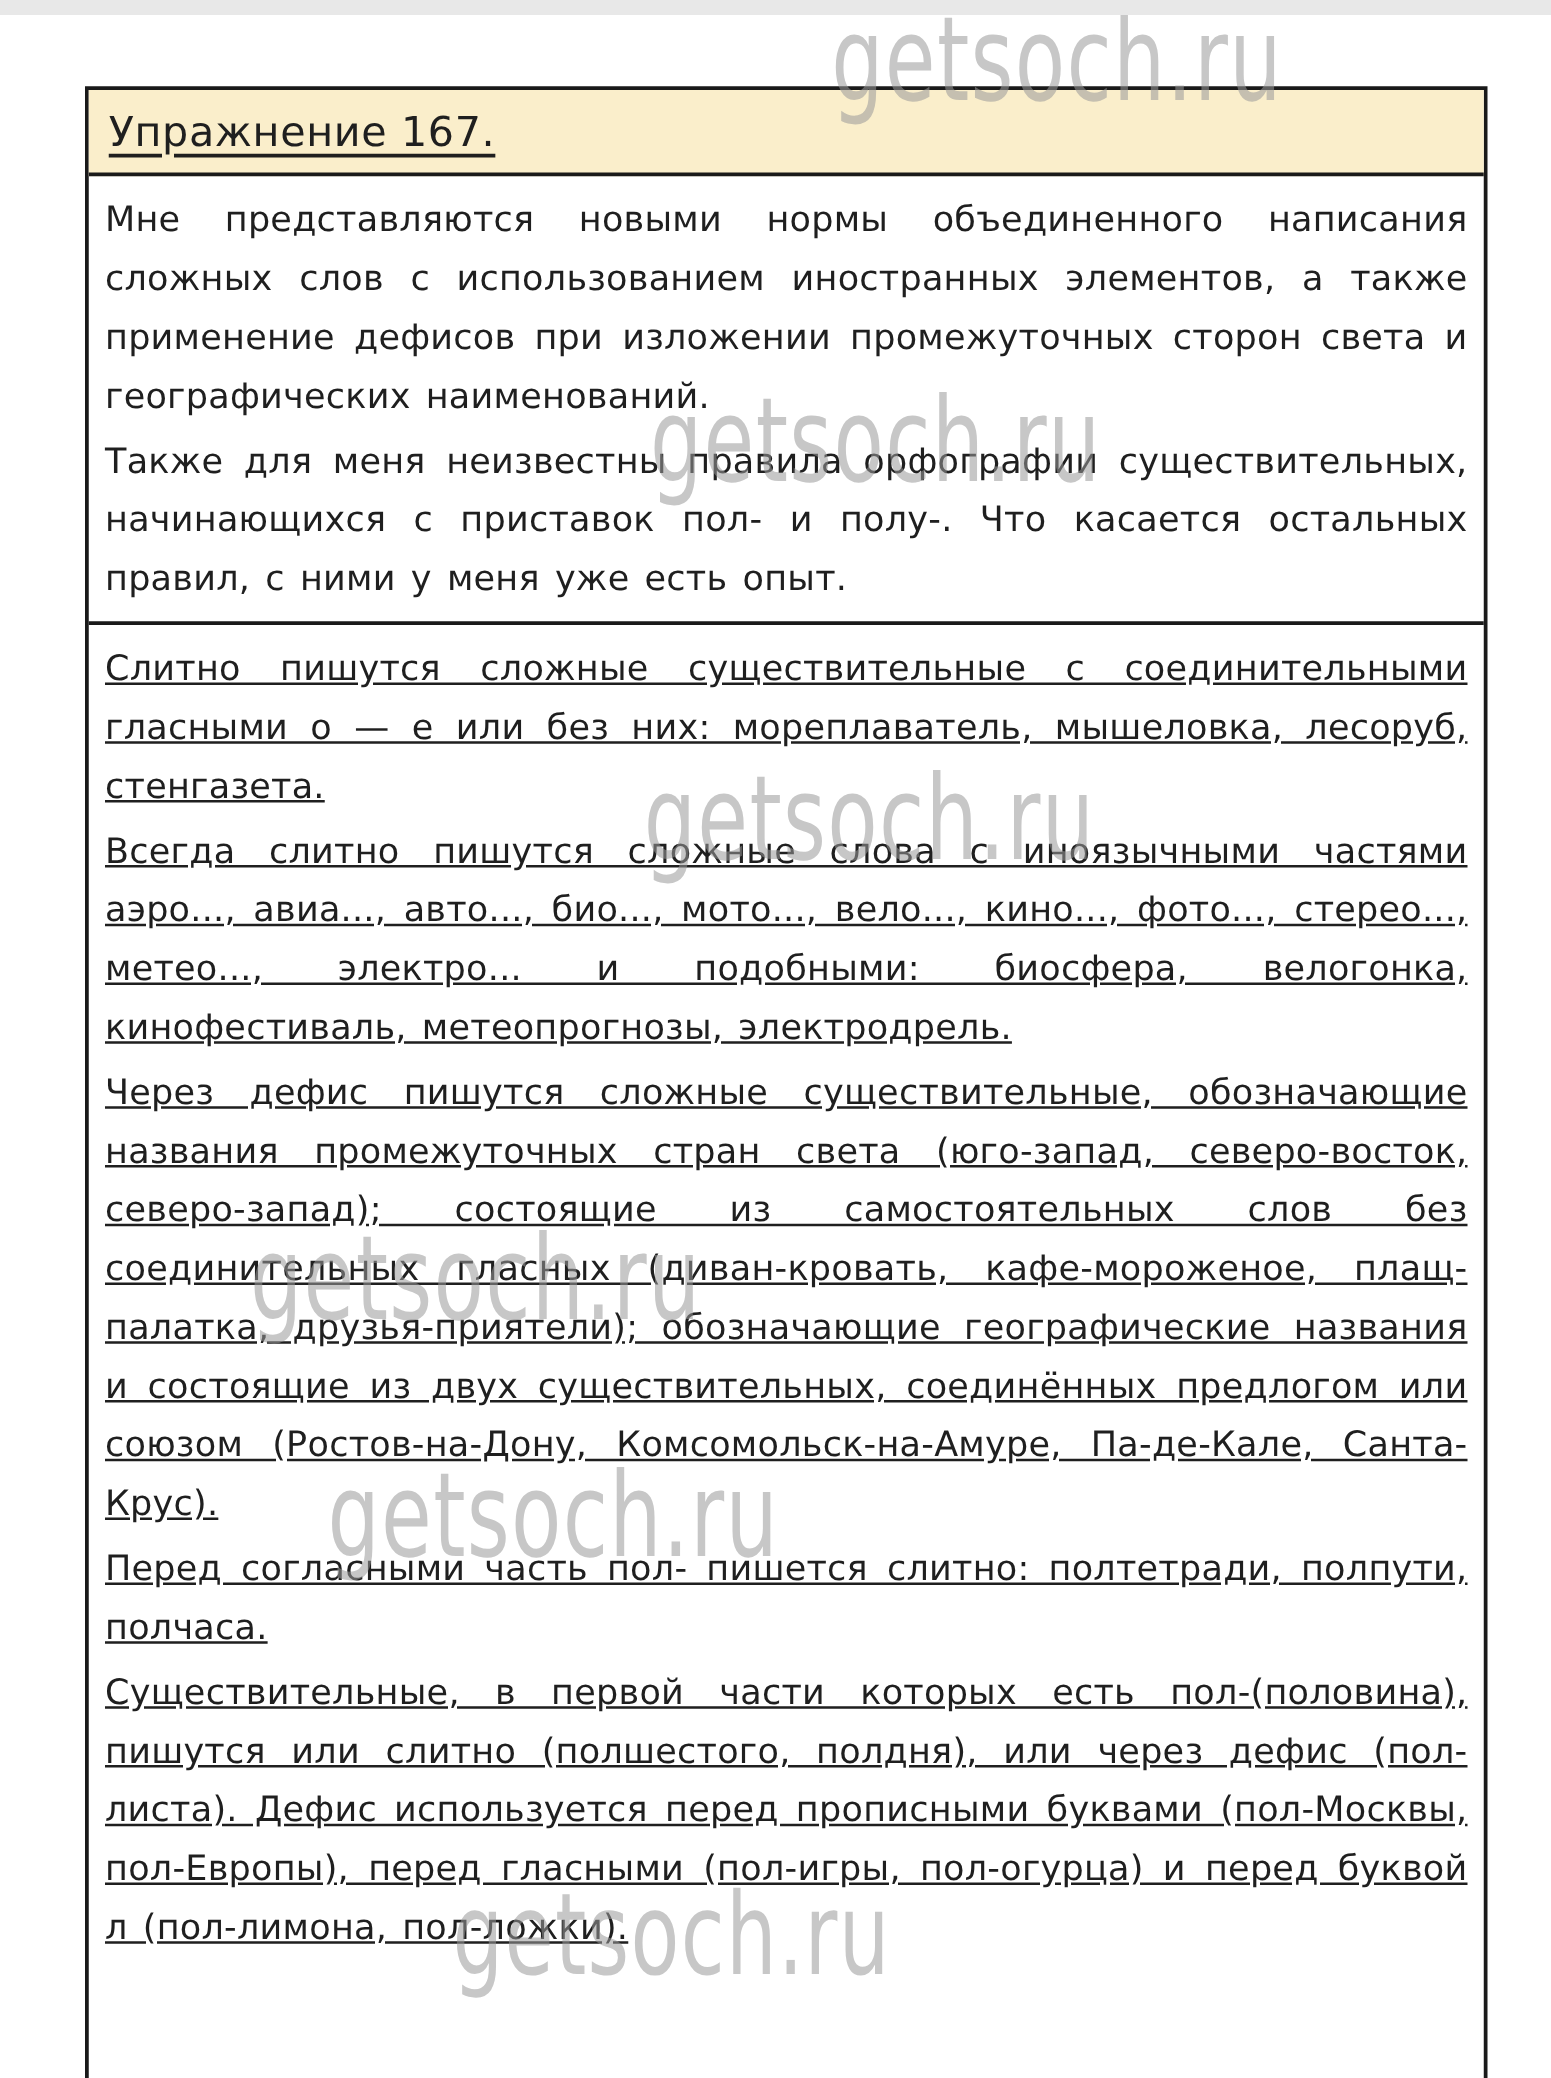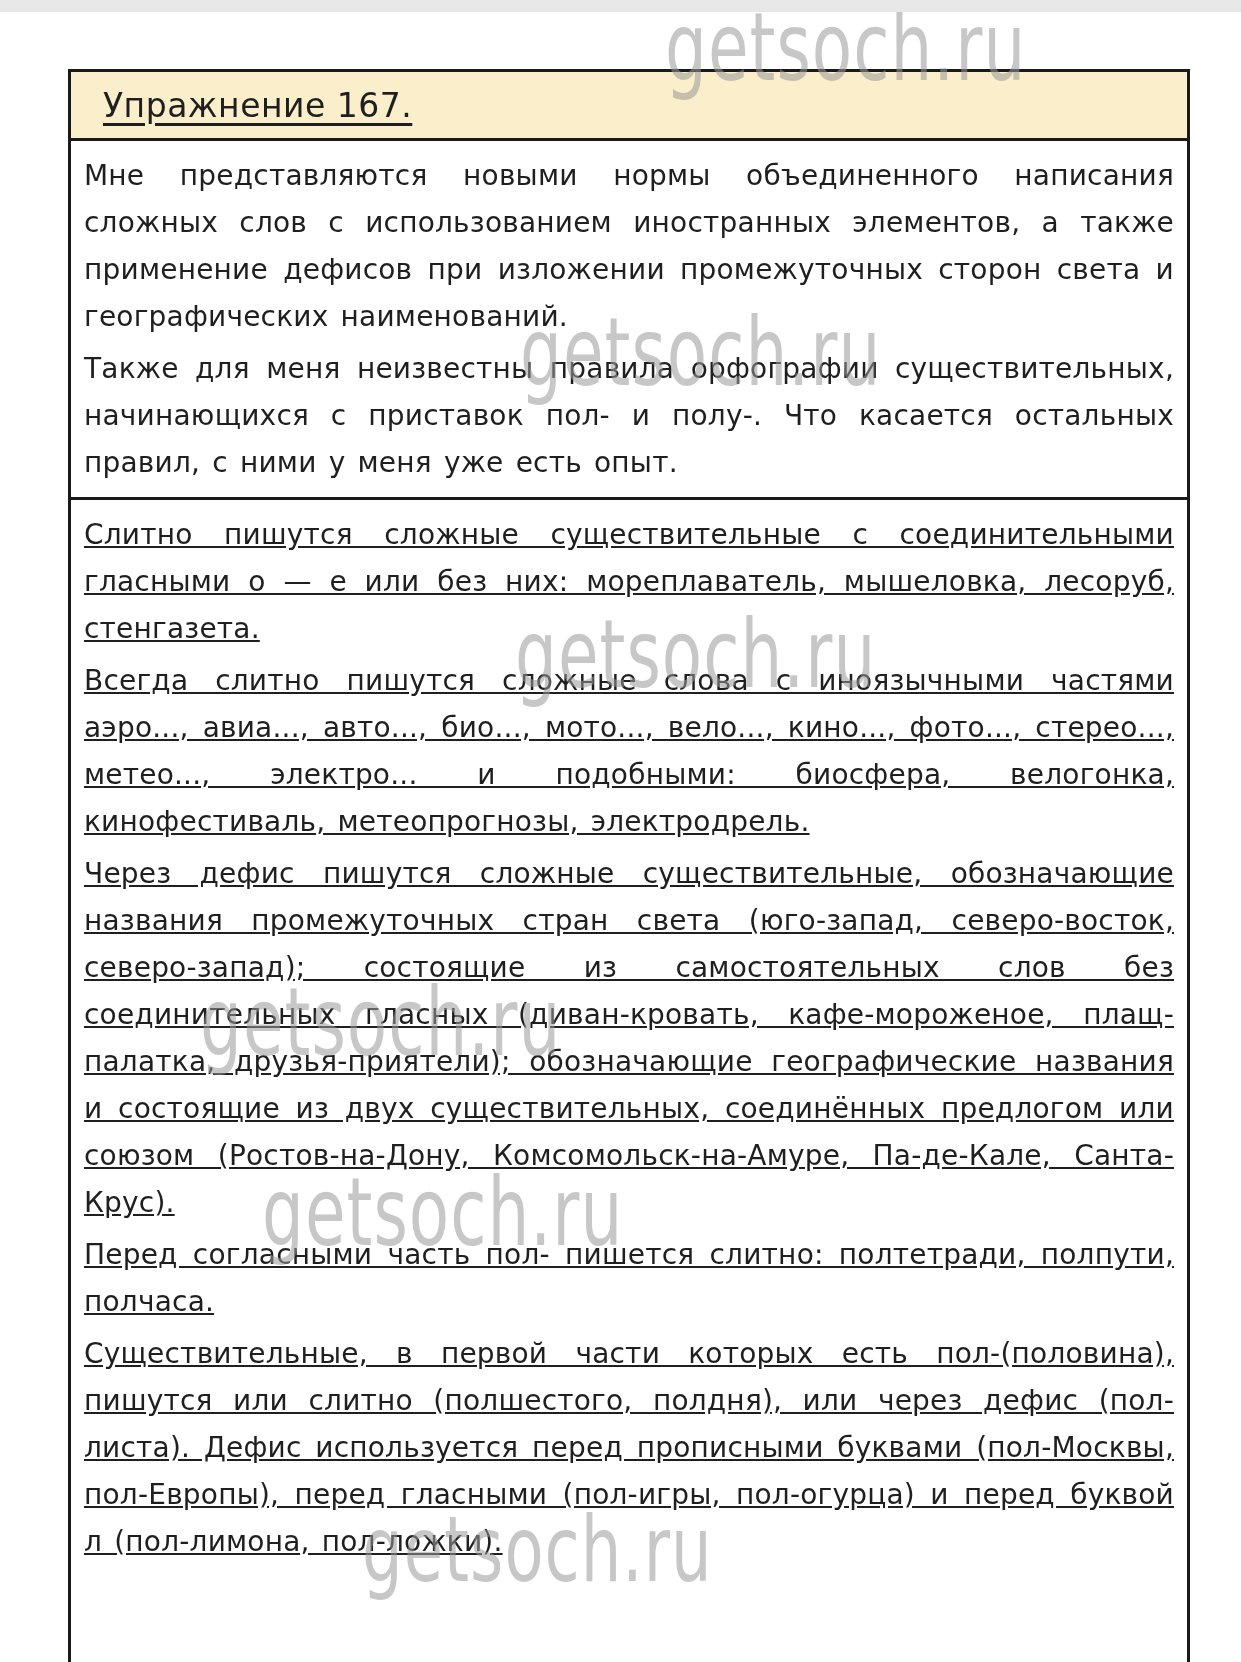--- a/index.html
+++ b/index.html
@@ -29,21 +29,21 @@
     width:1116px;
     border:3px solid var(--border);
     background:transparent;
   }
   .header-box{
     background:var(--header-bg);
     border-bottom:3px solid var(--border);
     height:69px;
     display:flex;
     align-items:center;
-    padding:0 32px;
+    padding:0 16px;
     box-sizing:border-box;
   }
   .header-title{
     font-size:33px;
     font-weight:500;
     color:var(--text);
     text-decoration:underline;
     text-underline-offset:6px;
     letter-spacing:0.5px;
   }

